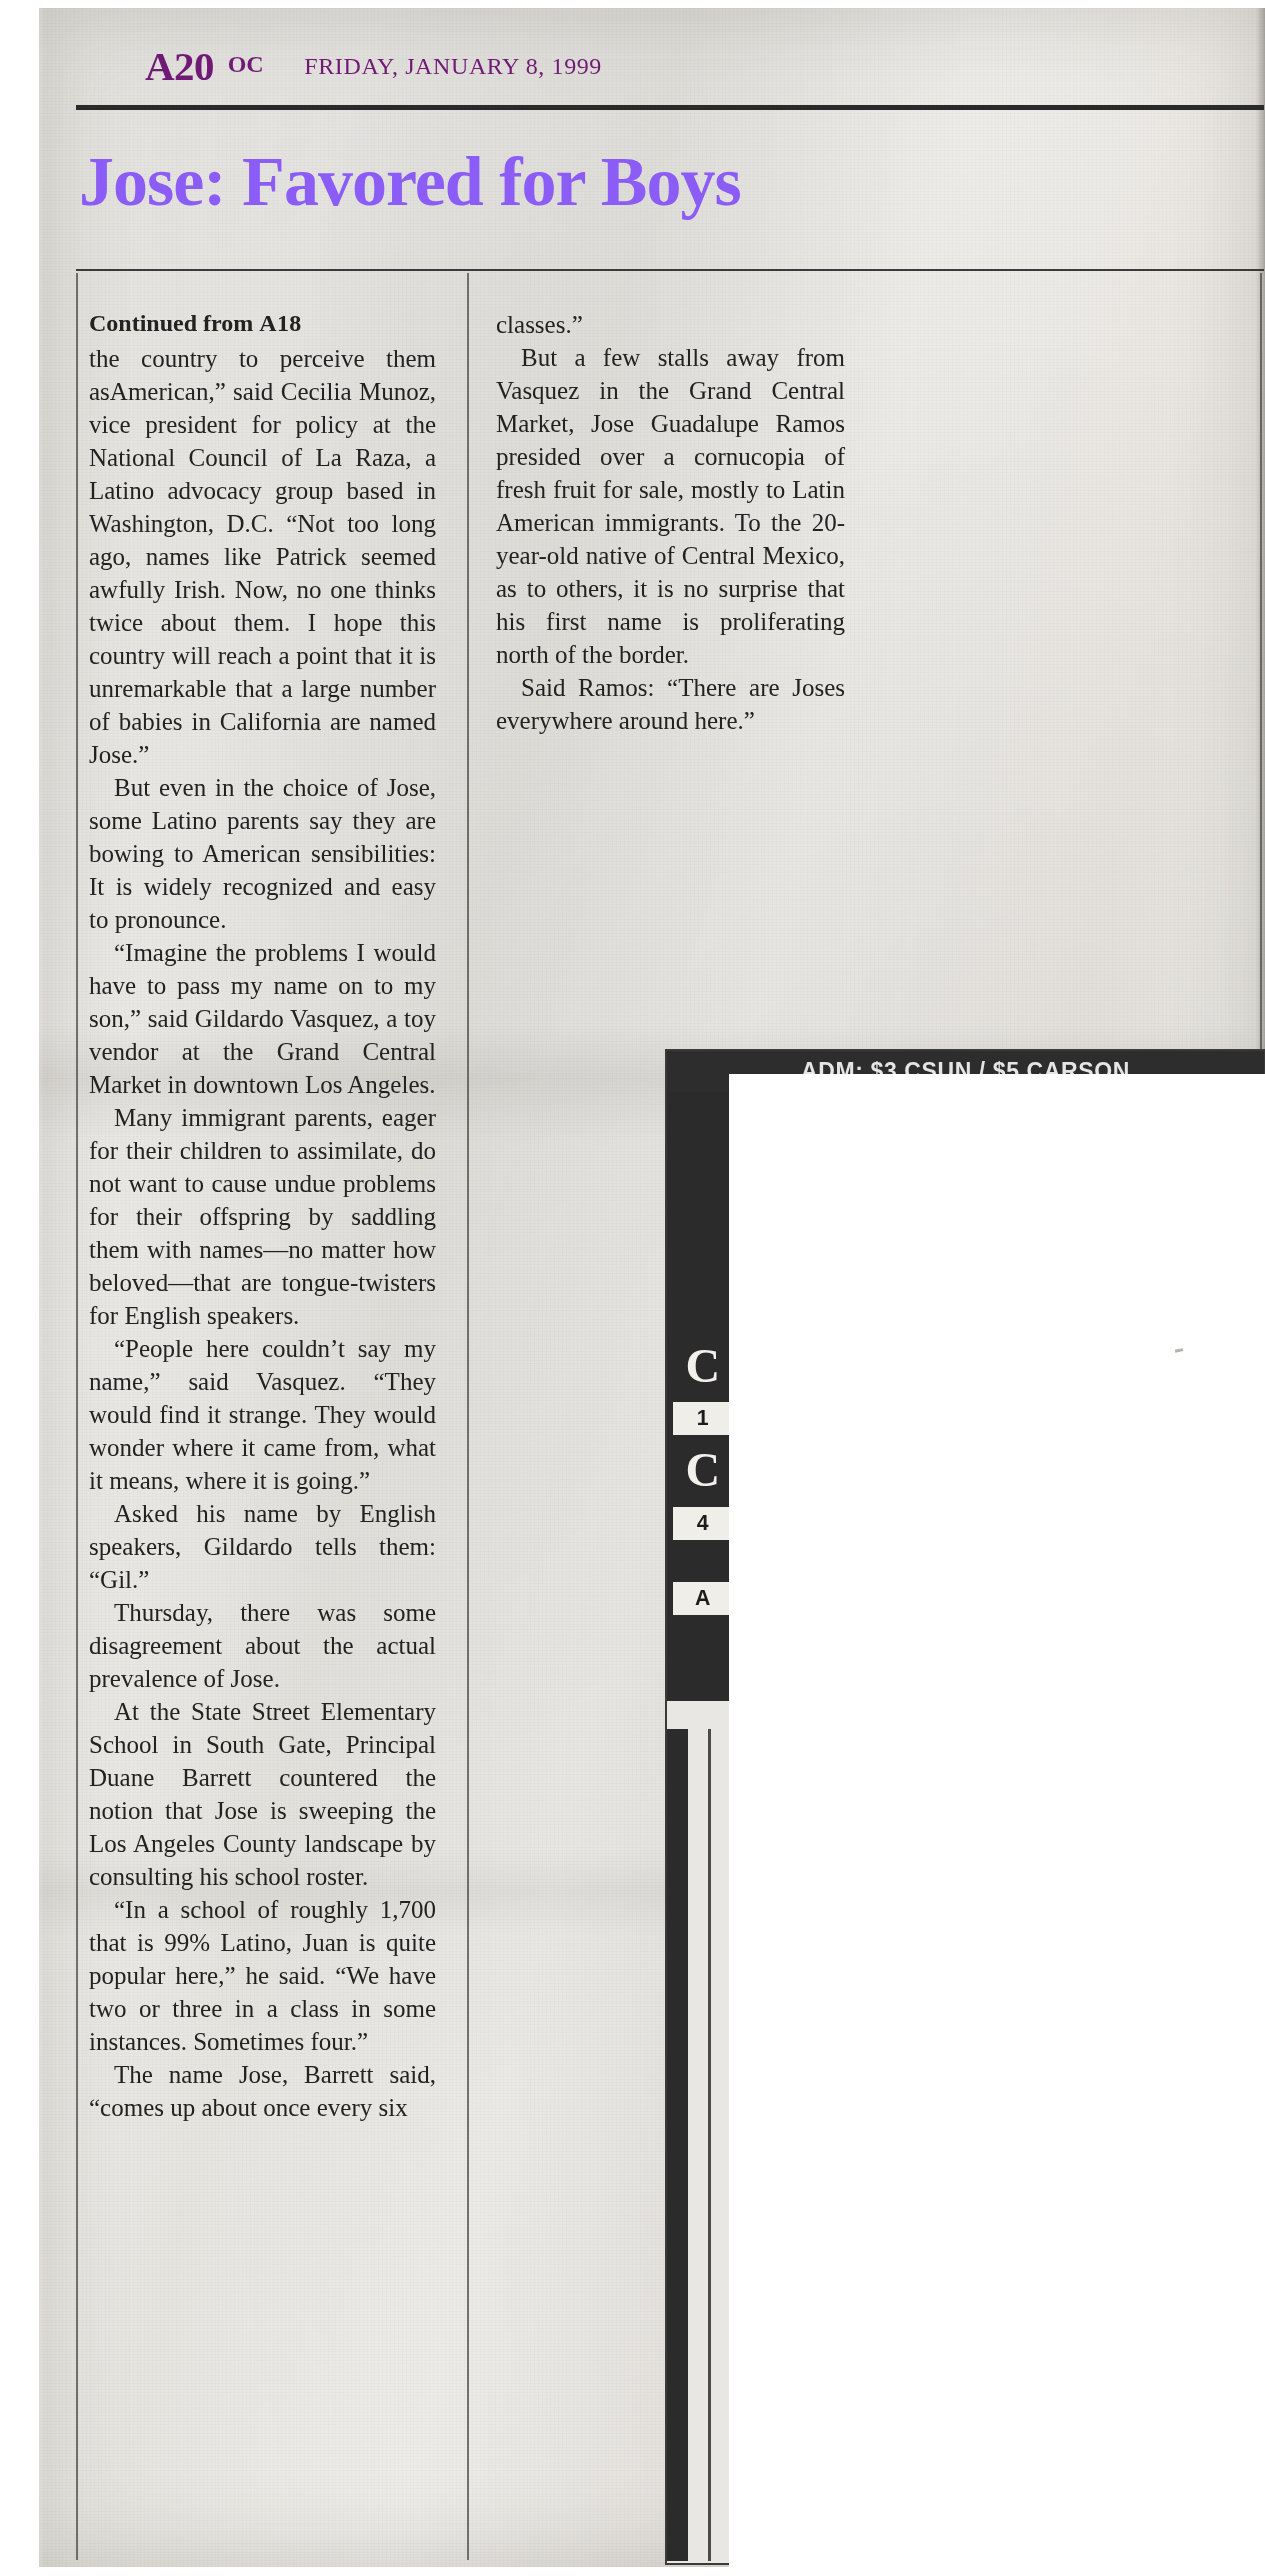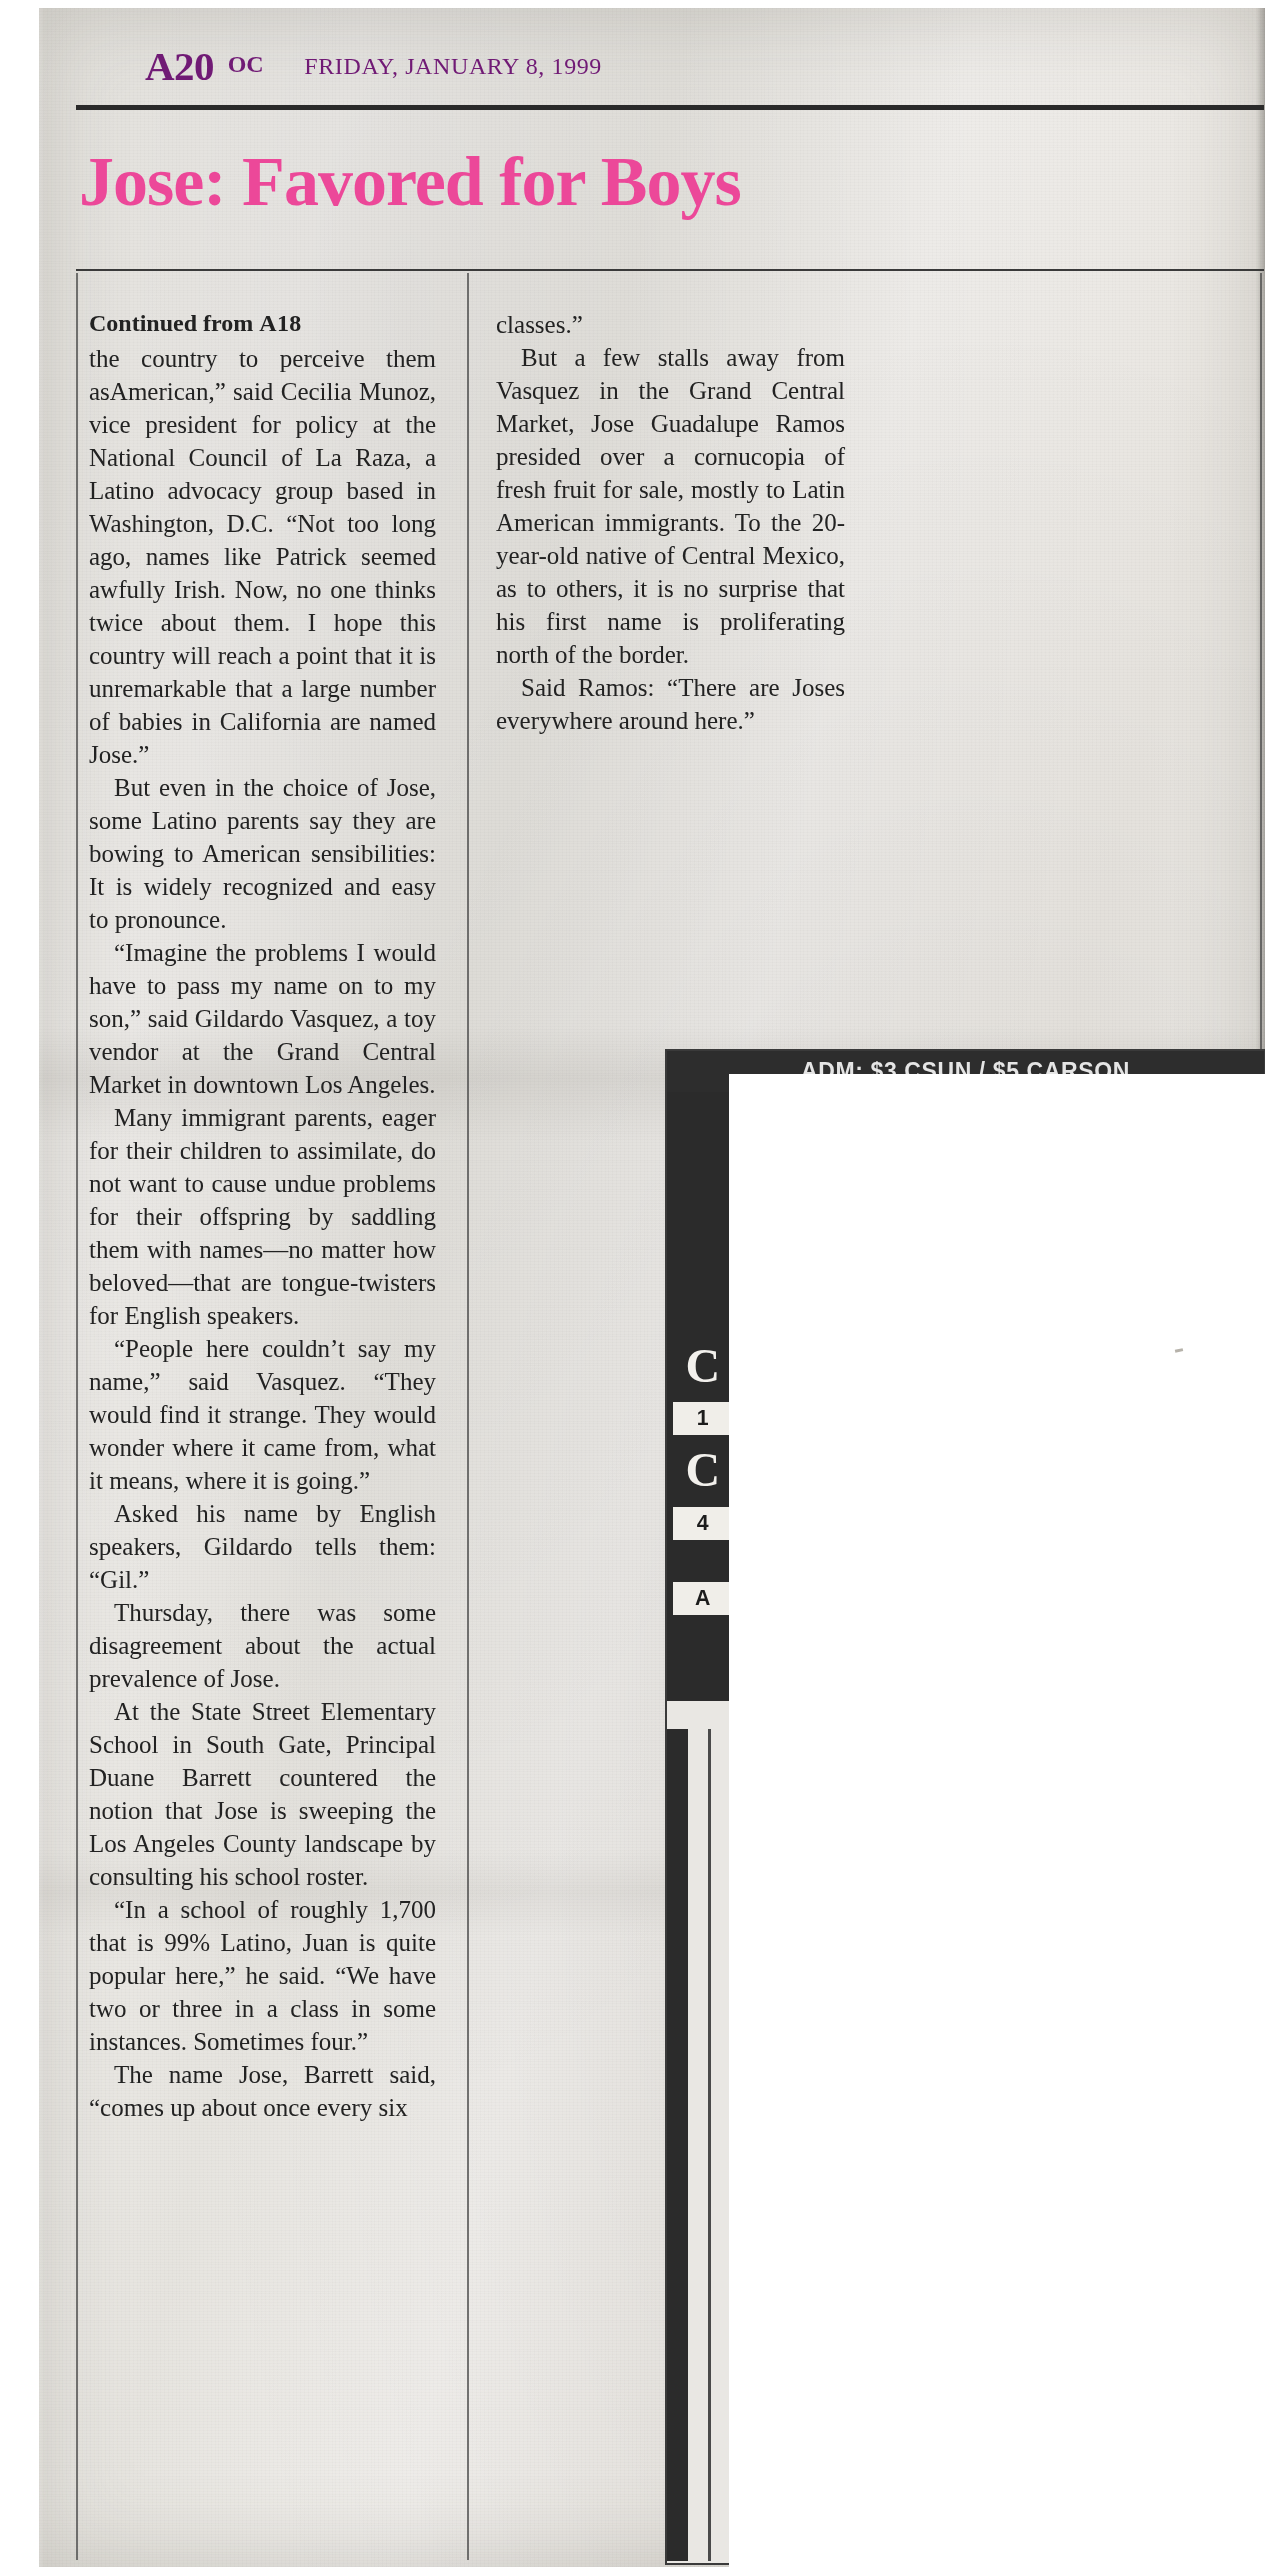--- a/index.html
+++ b/index.html
@@ -110,21 +110,21 @@
   #headline {
     position: absolute;
     left: 79px;
     top: 145px;
     width: 1144px;
     font-family: "Liberation Serif", serif;
     font-weight: 700;
     font-size: 70px;
     line-height: 1.05;
     letter-spacing: -1px;
-    color: #ec4899;
+    color: #8b5cf6;
   }
 
   #rule-under-headline {
     position: absolute;
     left: 76px;
     top: 269px;
     width: 1188px;
     height: 1.9px;
     background: #3a3a3a;
   }

